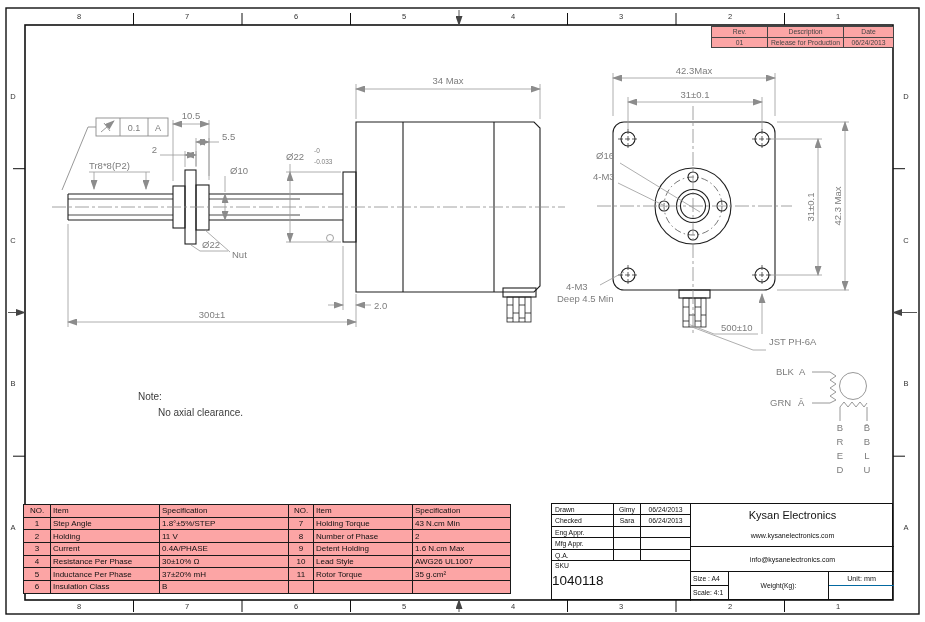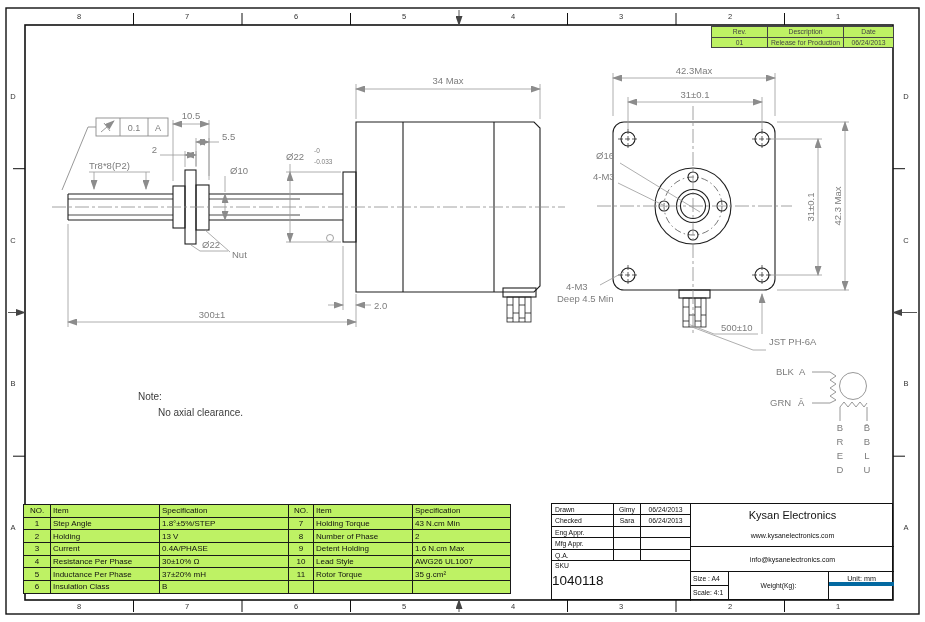--- a/index.html
+++ b/index.html
@@ -1,18 +1,18 @@
 <!DOCTYPE html>
 <html><head>
 <meta charset="utf-8">
 <style>
   html,body{margin:0;padding:0;background:#ffffff;}
   .sheet{position:relative;width:925px;height:622px;background:#fff;font-family:"Liberation Sans",sans-serif;overflow:hidden;}
   .sheet svg{position:absolute;left:0;top:0;}
-  table{border-collapse:collapse;position:absolute;table-layout:fixed;background:#bef264;}
+  table{border-collapse:collapse;position:absolute;table-layout:fixed;background:#fca5a5;}
   .spec td{border:1px solid #1a1a1a;font-size:8px;color:#111;padding:0 2px;height:11.7px;white-space:nowrap;overflow:hidden;line-height:11px;}
   .spec .no{text-align:center;}
   .rev td{border:1px solid #444;font-size:6.8px;color:#444;padding:0 2px;height:9.5px;text-align:center;white-space:nowrap;overflow:hidden;line-height:9px;}
   .tb{position:absolute;left:551px;top:503px;width:342px;height:97px;border:1.5px solid #111;box-sizing:border-box;background:#fff;color:#111;}
   .tb .c{position:absolute;box-sizing:border-box;font-size:6.8px;white-space:nowrap;overflow:hidden;}
   .lab{padding-left:3px;border-right:1px solid #111;border-bottom:1px solid #111;line-height:11.4px;}
   .nam{text-align:center;border-right:1px solid #111;border-bottom:1px solid #111;line-height:11.4px;}
   .dat{text-align:center;border-bottom:1px solid #111;line-height:11.4px;}
 </style>
 </head>
@@ -303,21 +303,21 @@
     <td>Specification</td>
   </tr>
   <tr>
           <td class="no">1</td>
           <td>Step Angle</td>
           <td>1.8°±5%/STEP</td>
         </tr>
   <tr>
           <td class="no">2</td>
           <td>Holding</td>
-          <td>13 V</td>
+          <td>11 V</td>
         </tr>
   <tr>
           <td class="no">3</td>
           <td>Current</td>
           <td>0.4A/PHASE</td>
         </tr>
   <tr>
           <td class="no">4</td>
           <td>Resistance Per Phase</td>
           <td>30±10% Ω</td>
@@ -406,18 +406,18 @@
   <div class="c" style="left:139px;top:0;width:203px;height:42px;">
     <div style="position:absolute;left:0;top:5px;width:203px;text-align:center;font-size:11px;">Kysan Electronics</div>
     <div style="position:absolute;left:0;top:28px;width:203px;text-align:center;font-size:7px;">www.kysanelectronics.com</div>
   </div>
   <div class="c" style="left:139px;top:42px;width:203px;height:25px;border-top:1px solid #111;line-height:25px;text-align:center;font-size:7px;">info@kysanelectronics.com</div>
 
   <div class="c" style="left:139px;top:67px;width:203px;height:28.5px;border-top:1px solid #111;">
     <div style="position:absolute;left:0;top:0;width:38px;height:14px;border-right:1px solid #111;border-bottom:1px solid #111;font-size:6.8px;line-height:14px;padding-left:2px;box-sizing:border-box;">Size : A4</div>
     <div style="position:absolute;left:0;top:14px;width:38px;height:14.5px;border-right:1px solid #111;font-size:6.8px;line-height:14px;padding-left:2px;box-sizing:border-box;">Scale: 4:1</div>
     <div style="position:absolute;left:38px;top:0;width:100px;height:28.5px;border-right:1px solid #111;font-size:6.8px;line-height:28px;text-align:center;box-sizing:border-box;">Weight(Kg):</div>
-    <div style="position:absolute;left:138px;top:0;width:65px;height:14px;border-bottom:4px solid #0369a1;font-size:7.2px;line-height:14px;text-align:center;box-sizing:border-box;">Unit: mm</div>
+    <div style="position:absolute;left:138px;top:0;width:65px;height:14px;border-bottom:1px solid #0369a1;font-size:7.2px;line-height:14px;text-align:center;box-sizing:border-box;">Unit: mm</div>
     <div style="position:absolute;left:138px;top:14px;width:65px;height:14.5px;font-size:12px;line-height:14px;text-align:center;box-sizing:border-box;margin-top:12px;">Sheet 1of 1</div>
   </div>
 </div>
 
 </div>
 
 </body></html>

